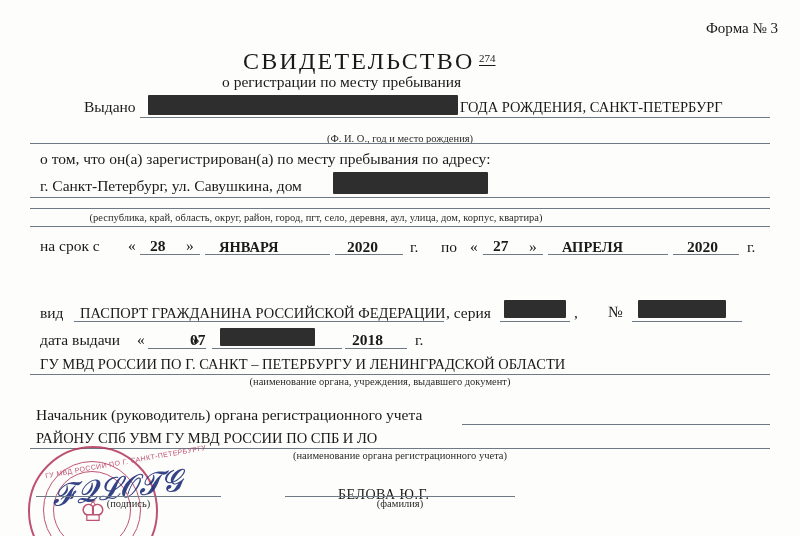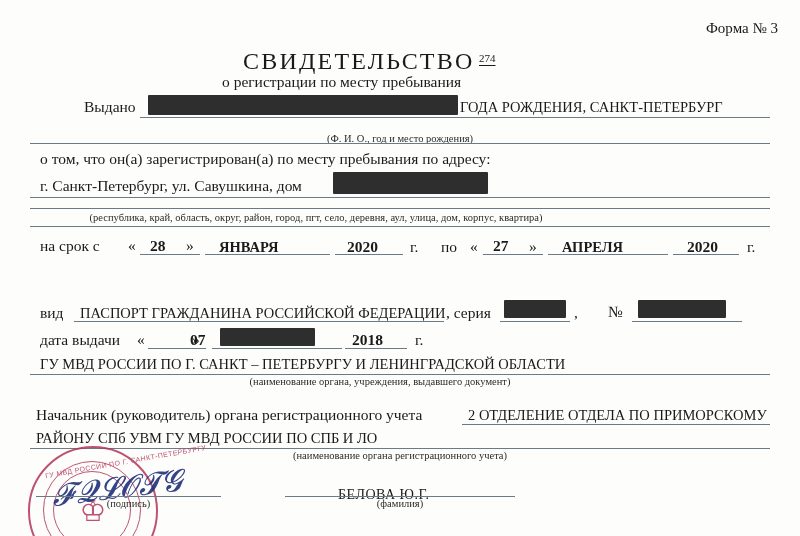--- a/index.html
+++ b/index.html
@@ -185,21 +185,20 @@
   <div class="line" style="left:212px; top:348px; width:130px;"></div>
   <div class="txt lbl" style="top:331px; left:352px; font-weight:bold;">2018</div>
   <div class="line" style="left:345px; top:348px; width:62px;"></div>
   <div class="txt lbl" style="top:331px; left:415px;">г.</div>
 
   <div class="txt caps" style="top:356px; left:40px;">ГУ  МВД  РОССИИ  ПО  Г. САНКТ – ПЕТЕРБУРГУ  И  ЛЕНИНГРАДСКОЙ ОБЛАСТИ</div>
   <div class="line" style="left:30px; top:374px; width:740px;"></div>
   <div class="small-note" style="position:absolute; top:376px; left:0; width:760px;">(наименование органа, учреждения, выдавшего документ)</div>
 
   <div class="txt lbl" style="top:406px; left:36px;">Начальник (руководитель) органа регистрационного учета</div>
-  <div class="txt caps" style="top:407px; left:468px;">2 ОТДЕЛЕНИЕ ОТДЕЛА  ПО ПРИМОРСКОМУ</div>
   <div class="line" style="left:462px; top:424px; width:308px;"></div>
   <div class="txt caps" style="top:430px; left:36px;">РАЙОНУ СПб УВМ  ГУ  МВД  РОССИИ  ПО  СПБ  И  ЛО</div>
   <div class="line" style="left:30px; top:448px; width:740px;"></div>
   <div class="small-note" style="position:absolute; top:450px; left:0; width:800px;">(наименование органа регистрационного учета)</div>
 
   <div class="stamp">
     <div class="stamp-inner"></div>
     <div class="stamp-inner2"></div>
     <div class="stamp-eagle">♔</div>
     <div class="stamp-txt" style="left:14px; top:10px; transform:rotate(-10deg);">ГУ МВД РОССИИ ПО Г. САНКТ-ПЕТЕРБУРГУ</div>

